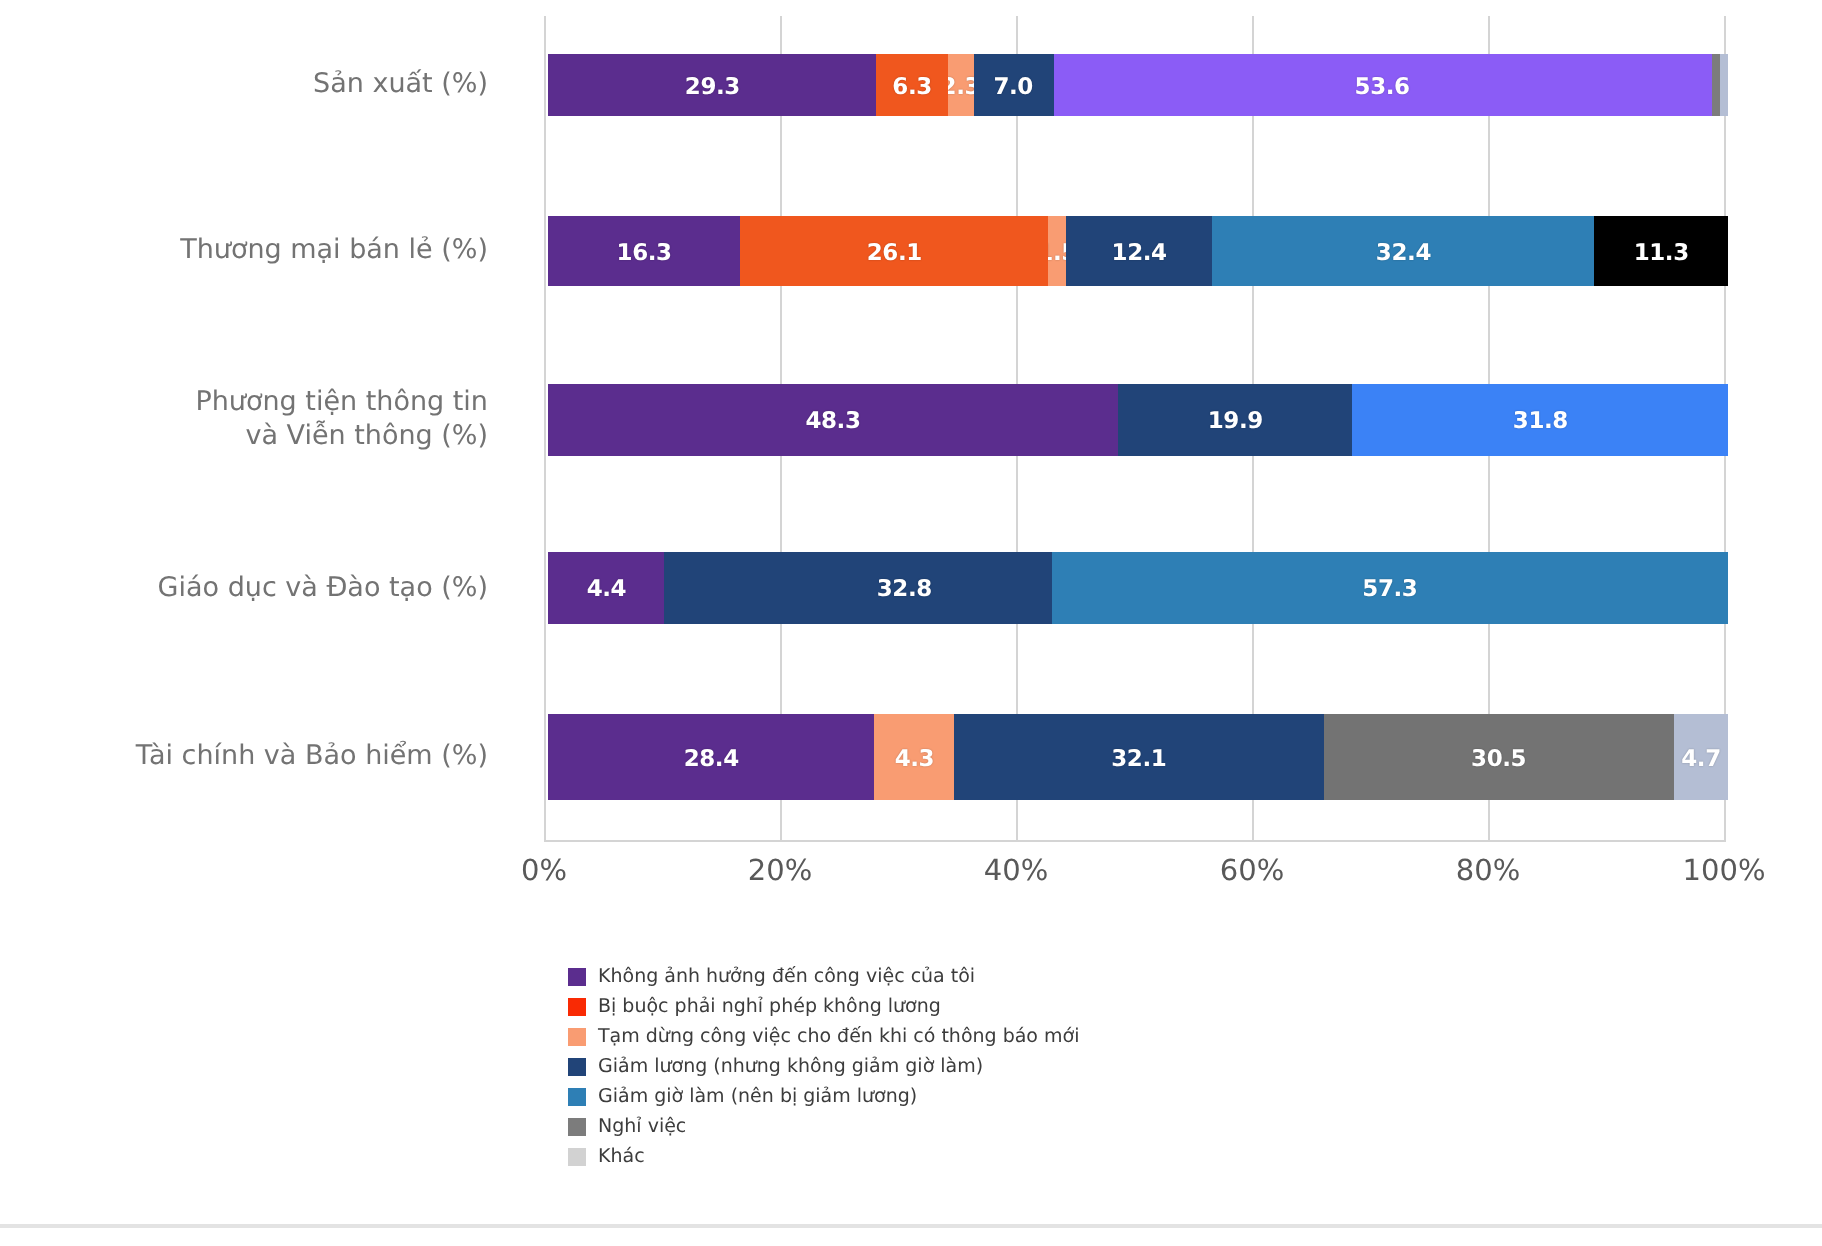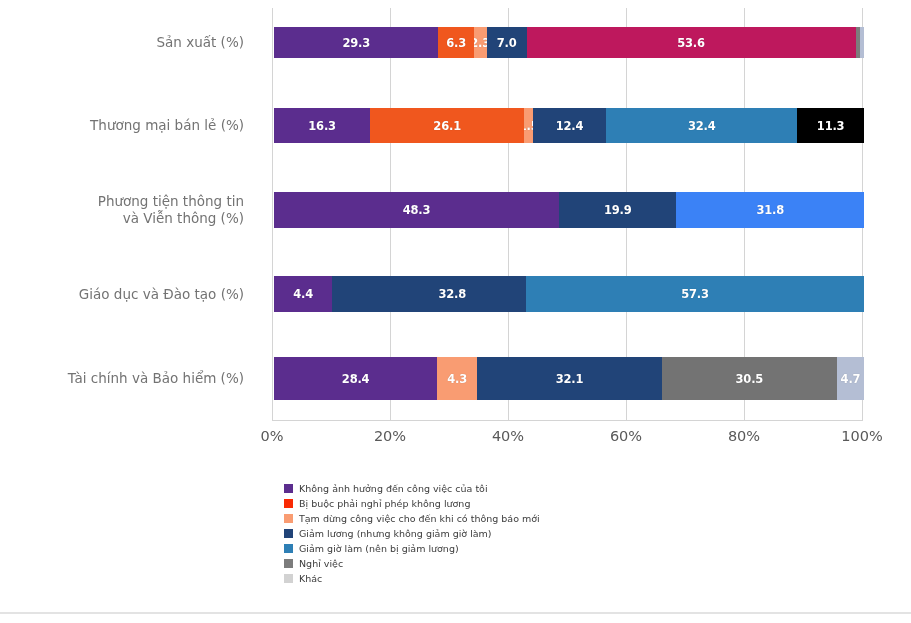--- a/index.html
+++ b/index.html
@@ -180,21 +180,21 @@
           </div>
           <div class="seg" style="width: 37.17px; background: rgb(240, 87, 30);">
             <span class="seg-label">6.3</span>
           </div>
           <div class="seg" style="width: 13.57px; background: rgb(249, 156, 114);">
             <span class="seg-label">2.3</span>
           </div>
           <div class="seg" style="width: 42px; background: rgb(33, 68, 120);">
             <span class="seg-label">7.0</span>
           </div>
-          <div class="seg" style="width: 346px; background: #be185d;">
+          <div class="seg" style="width: 346px; background: #8b5cf6;">
             <span class="seg-label">53.6</span>
           </div>
           <div class="seg" style="width: 4.72px; background: rgb(124, 124, 124);"></div>
           <div class="seg" style="width: 4.13px; background: rgb(180, 190, 212);"></div>
         </div>
         <div class="bar-row" style="top: 100px; height: 35px;">
           <div class="seg" style="width: 96.17px; background: rgb(91, 45, 142);">
             <span class="seg-label">16.3</span>
           </div>
           <div class="seg" style="width: 153.99px; background: rgb(240, 87, 30);">

